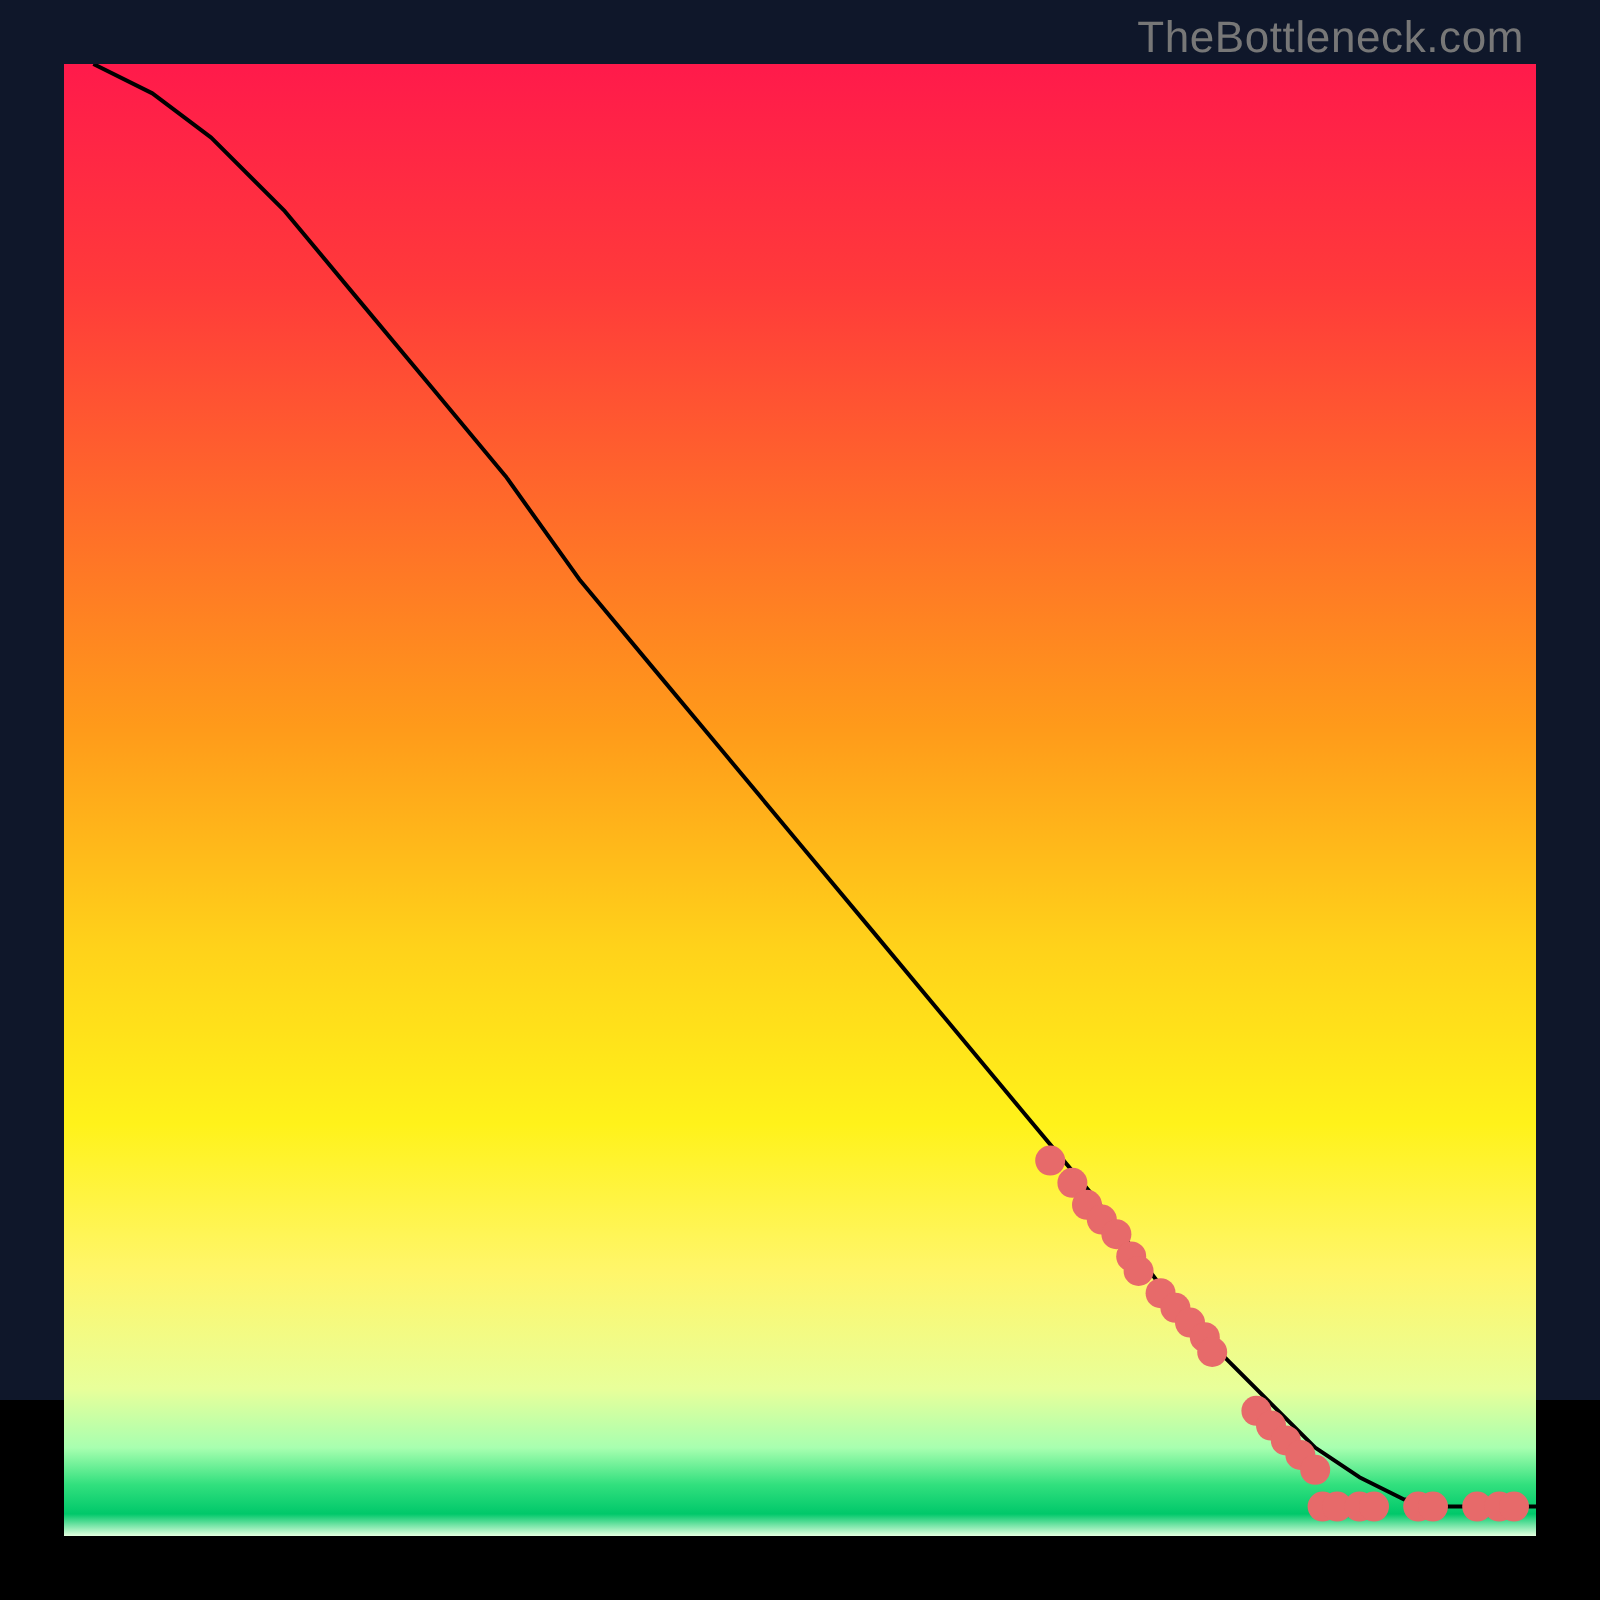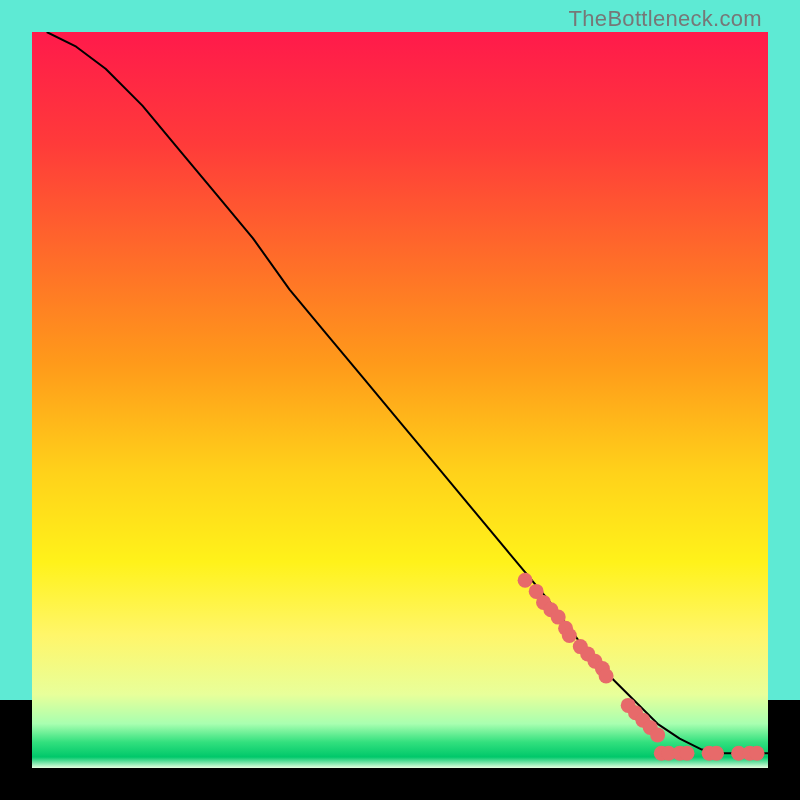--- a/index.html
+++ b/index.html
@@ -8,21 +8,21 @@
     width: 800px;
     height: 800px;
     background: #000;
     overflow: hidden;
     font-family: Arial, Helvetica, sans-serif;
   }
   .stage {
     position: relative;
     width: 800px;
     height: 700px;
-    background: #5eead4;
+    background: #0f172a;
   }
   .plot {
     position: absolute;
     left: 32px;
     top: 32px;
     width: 736px;
     height: 736px;
     overflow: hidden;
   }
   .watermark {

